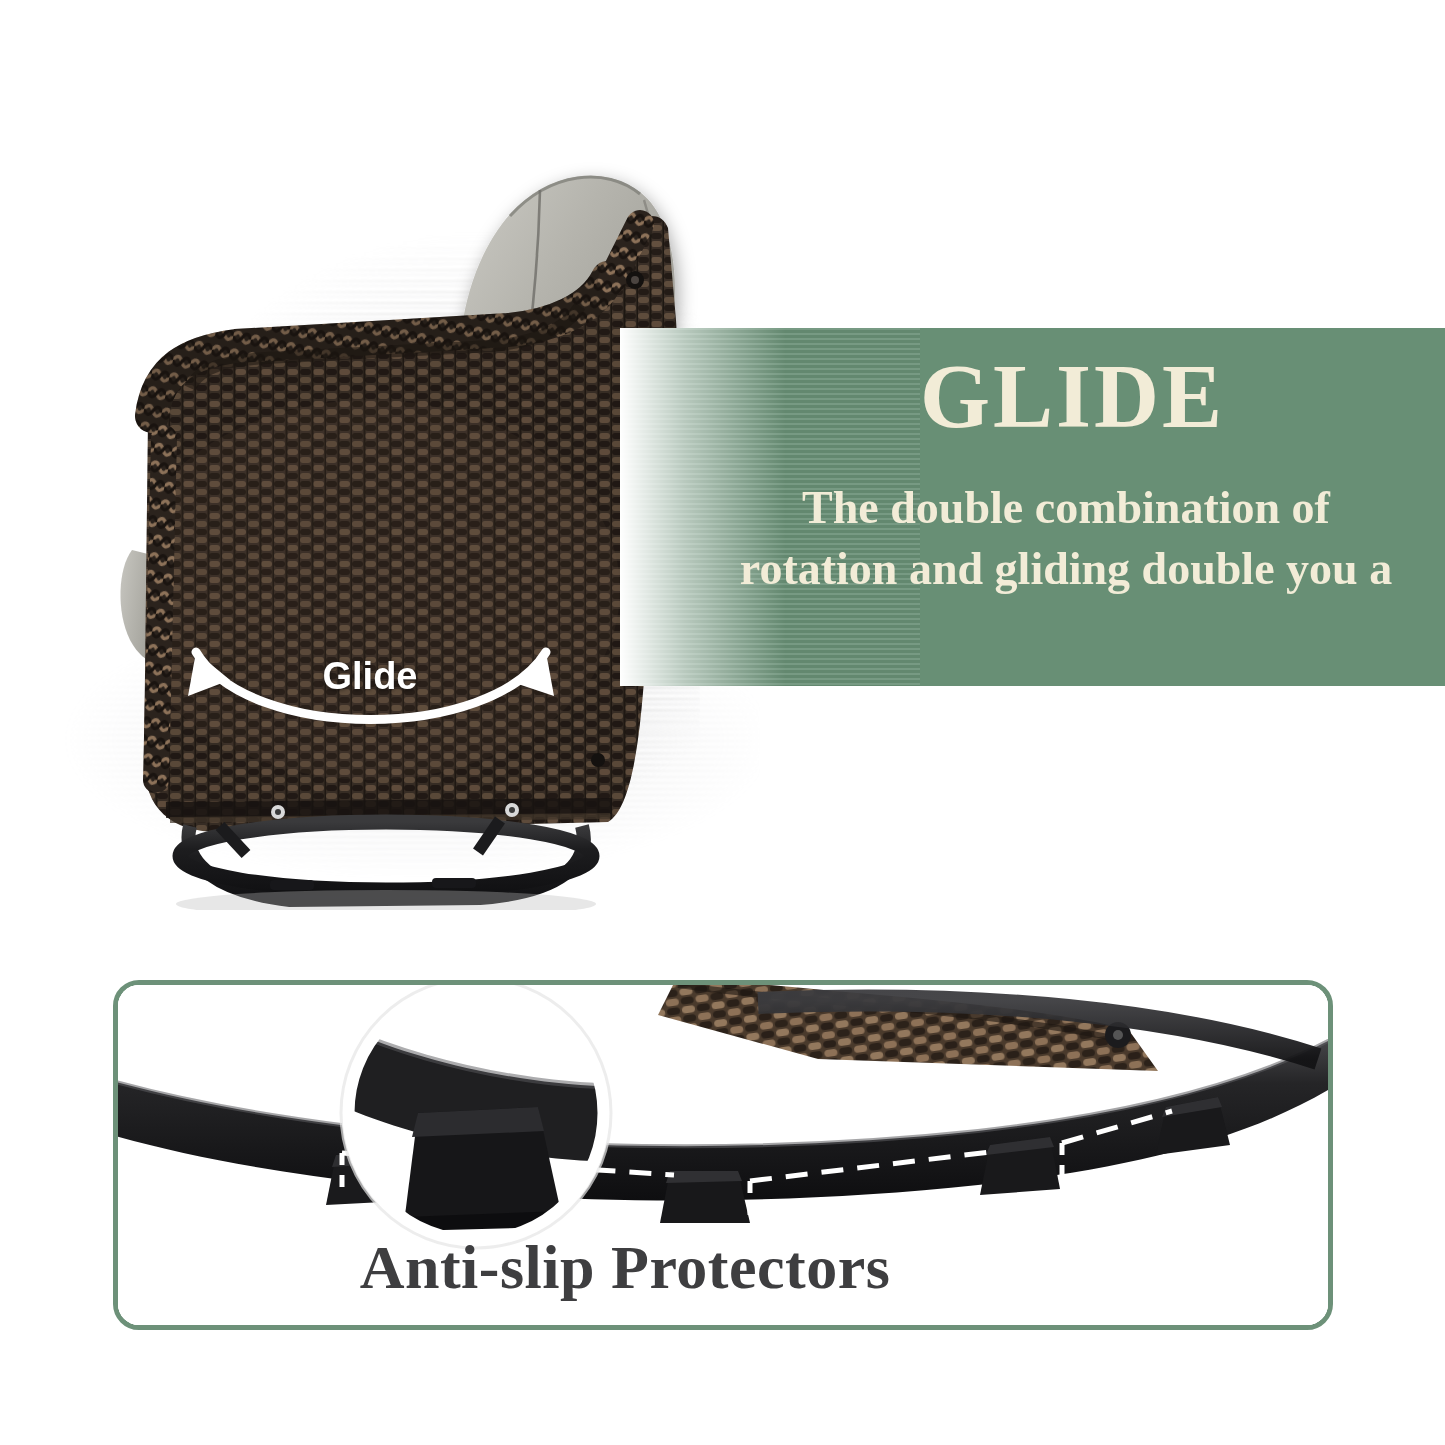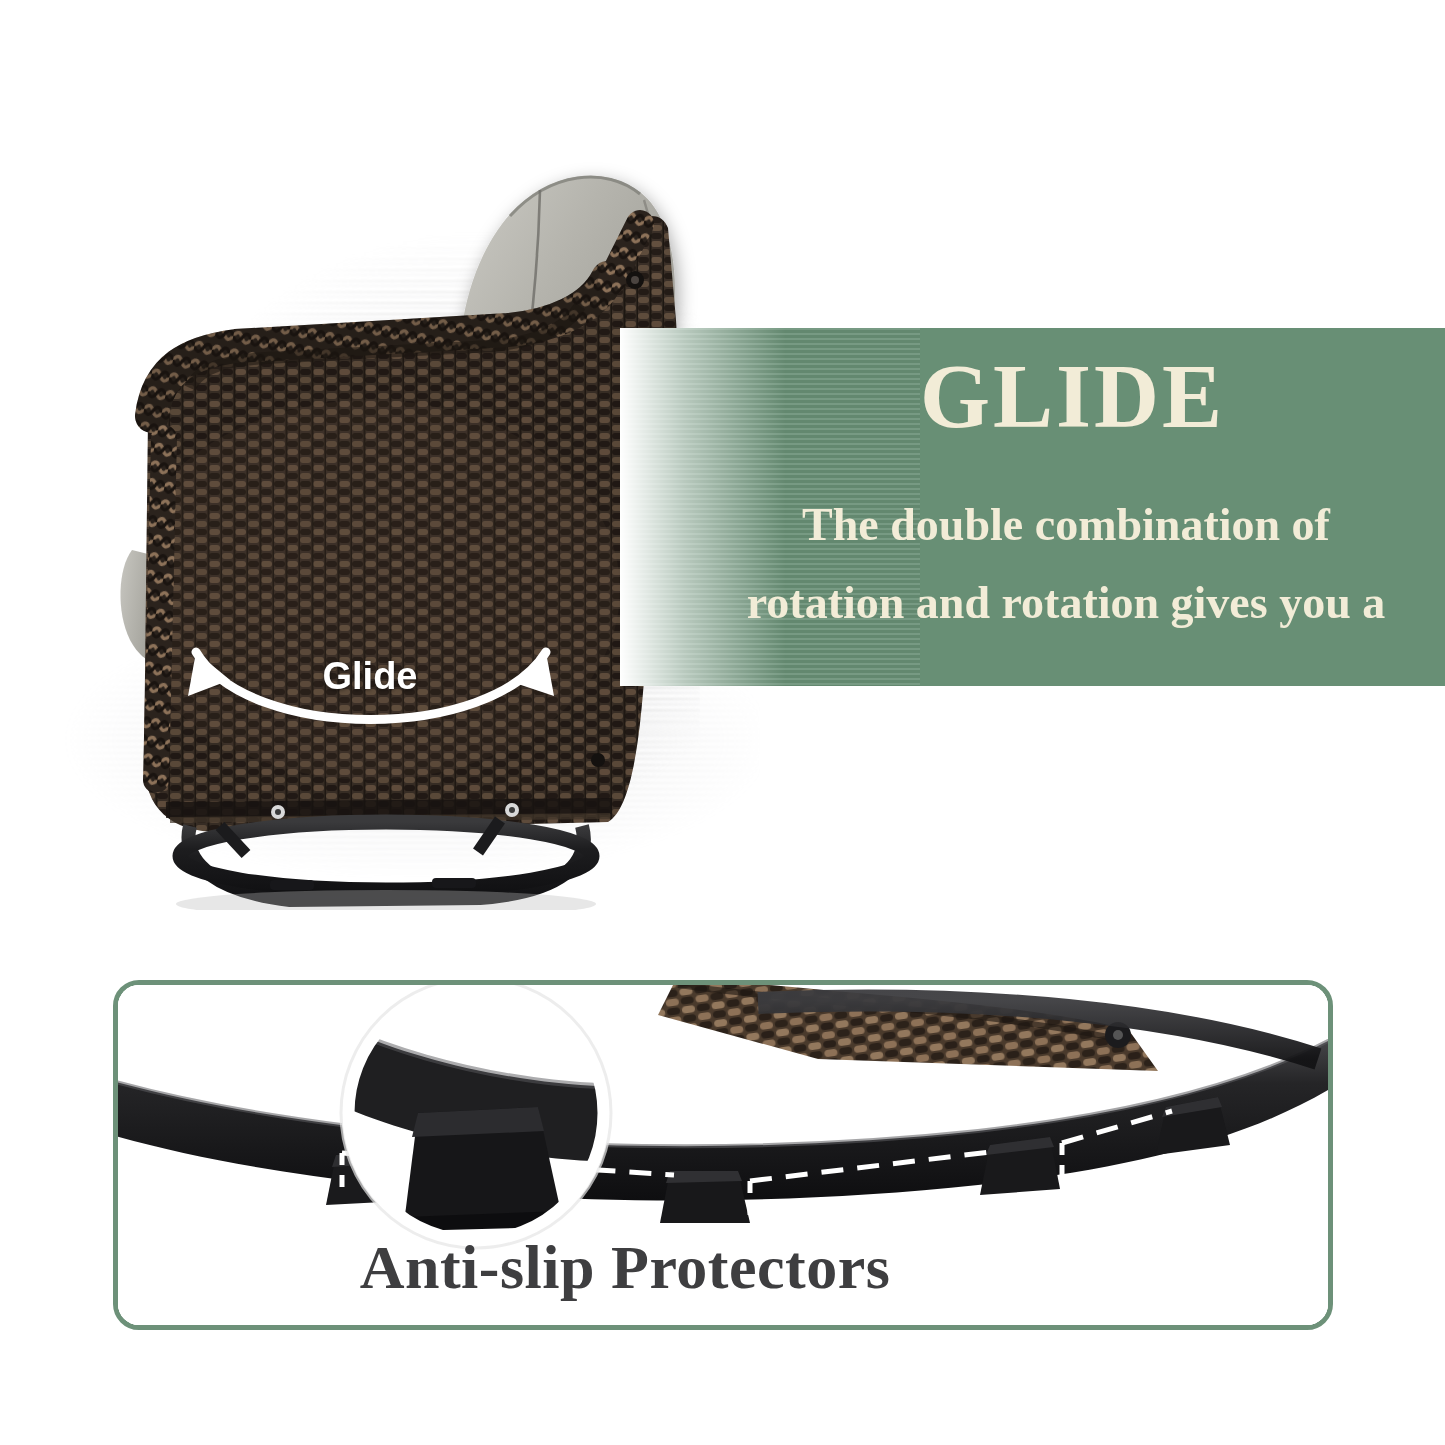--- a/index.html
+++ b/index.html
@@ -36,21 +36,21 @@
   #green-panel .streak{position:absolute;left:0;top:0;width:300px;height:100%;
     background:repeating-linear-gradient(to bottom,
       rgba(255,255,255,.10) 0px, rgba(255,255,255,.10) 2px,
       rgba(0,0,0,.05) 2px, rgba(0,0,0,.05) 5px);}
   #glide-title{position:absolute;left:0;right:0;top:24px;text-align:center;
     color:#f2ecd7;font-family:"Liberation Serif",serif;font-weight:bold;
     font-size:90px;letter-spacing:3px;line-height:1;padding-left:80px;}
   #glide-desc{position:absolute;left:95px;right:28px;top:150px;text-align:center;
     color:#f2ecd7;font-family:"Liberation Serif",serif;font-weight:bold;
     font-size:46px;line-height:1.32;}
-  #glide-desc span{display:block;margin-top:17px;}
+  #glide-desc span{display:block;}
 
   
   #chair-wrap{position:absolute;left:40px;top:120px;width:680px;height:790px;}
 
   
   #glide-arrow{position:absolute;left:160px;top:630px;width:420px;height:130px;}
   #glide-arrow-label{position:absolute;left:160px;top:655px;width:420px;text-align:center;
     color:#fff;font-family:"Liberation Sans",sans-serif;font-weight:bold;font-size:38px;
     text-shadow:0 1px 4px rgba(0,0,0,.55);}
 
@@ -203,21 +203,21 @@
       </svg>
     </div>
     <div id="glide-arrow-label" class="nosel">Glide</div>
 
     <div id="green-panel">
       <div class="streak"></div>
       <div class="fade-left"></div>
       <div id="glide-title" class="nosel">GLIDE</div>
       <div id="glide-desc" class="nosel">
         <span>The double combination of</span>
-        <span>rotation and rotation gives you a</span>
+        <span>rotation and gliding double you a</span>
       </div>
     </div>
   </div>
 
   <div id="bottom-panel">
     <div id="foot-photo">
       <svg viewBox="0 0 1210 340" width="1210" height="340" preserveAspectRatio="none" xmlns="http://www.w3.org/2000/svg">
         <defs>
           <linearGradient id="ringG" x1="0" y1="0" x2="0" y2="1">
             <stop offset="0%" stop-color="#4a4a4d"></stop>

